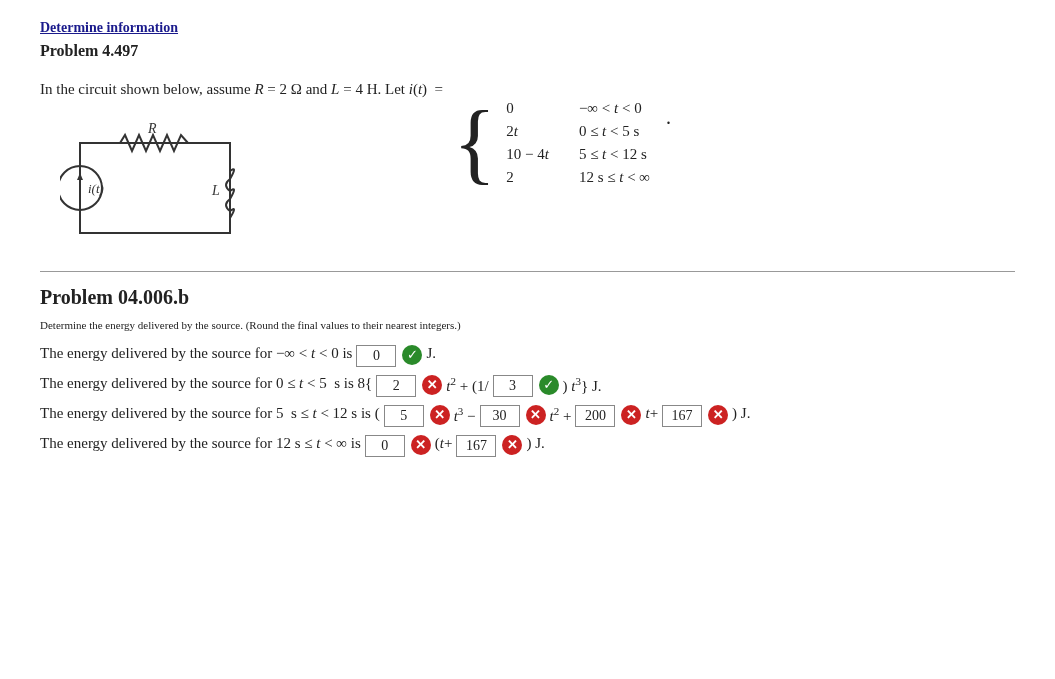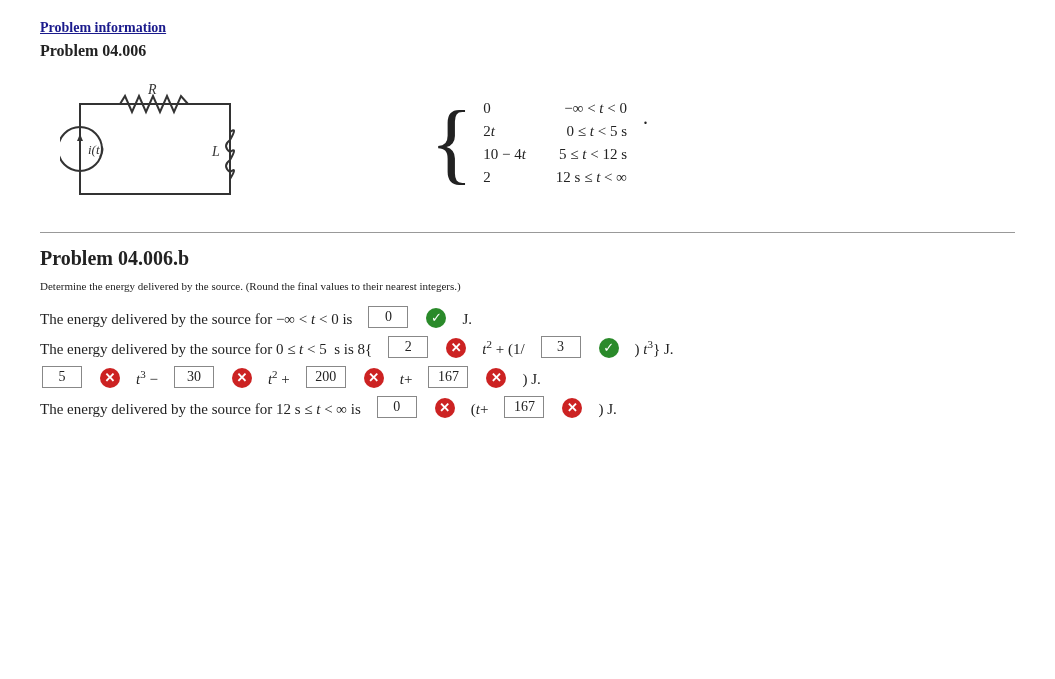--- a/index.html
+++ b/index.html
@@ -59,42 +59,42 @@
       color: #222;
     }
     .piecewise-table {
       display: grid;
       grid-template-columns: auto auto;
       row-gap: 6px;
       column-gap: 30px;
       font-size: 15px;
     }
     .piecewise-table .val { text-align: left; }
-    .piecewise-table .cond { text-align: right; }
+    .piecewise-table .cond { text-align: left; }
     .divider {
       border: none;
       border-top: 1px solid #999;
       margin: 18px 0 14px 0;
     }
     .problem-b-title {
       font-weight: bold;
       font-size: 20px;
       margin-bottom: 10px;
     }
     .problem-desc {
       font-size: 11px;
       margin-bottom: 14px;
     }
     .answer-row {
       display: flex;
-      align-items: flex-end;
+      align-items: flex-start;
       margin-bottom: 8px;
       font-size: 15px;
       flex-wrap: wrap;
-      gap: 14px;
+      gap: 2px;
     }
     .answer-box {
       display: inline-flex;
       align-items: center;
       border: 1px solid #888;
       min-width: 40px;
       height: 22px;
       padding: 0 4px;
       font-size: 14px;
       text-align: center;
@@ -130,25 +130,28 @@
     sup { font-size: 11px; }
 
     
     .circuit-svg {
       display: block;
     }
   </style>
 </head>
 <body>
 
-<div class="required-info">Problem information</div>
-<div class="problem-title">Problem 04.006</div>
+<div class="required-info">Determine information</div>
+<div class="problem-title">Problem 4.497</div>
 
 <div class="problem-body">
   <div class="circuit-section">
+    <div class="circuit-text">
+      In the circuit shown below, assume <i>R</i> = 2 Ω and <i>L</i> = 4 H. Let <i>i</i>(<i>t</i>) &nbsp;=
+    </div>
 
     <div class="circuit-diagram">
       <svg class="circuit-svg" width="190" height="130" viewBox="0 0 190 130">
 
         <rect x="20" y="20" width="150" height="90" fill="none" stroke="#333" stroke-width="2"></rect>
 
         <line x1="20" y1="20" x2="60" y2="20" stroke="#333" stroke-width="2"></line>
 
         <polyline points="60,20 65,12 72,28 79,12 86,28 93,12 100,28 107,12 114,28 121,12 128,20" fill="none" stroke="#333" stroke-width="2"></polyline>
 
@@ -212,20 +215,21 @@
   <span>The energy delivered by the source for 0 ≤ <i>t</i> &lt; 5 &nbsp;s is 8{</span>
   <span class="answer-box">2</span>
   <span class="x-icon">✕</span>
   <span><i>t</i><sup>2</sup> + (1/</span>
   <span class="answer-box">3</span>
   <span class="check-icon">✓</span>
   <span>) <i>t</i><sup>3</sup>} J.</span>
 </div>
 
 <div class="answer-row">
+  <span>The energy delivered by the source for 5 &nbsp;s ≤ <i>t</i> &lt; 12 s is (</span>
   <span class="answer-box">5</span>
   <span class="x-icon">✕</span>
   <span><i>t</i><sup>3</sup> −</span>
   <span class="answer-box">30</span>
   <span class="x-icon">✕</span>
   <span><i>t</i><sup>2</sup> +</span>
   <span class="answer-box">200</span>
   <span class="x-icon">✕</span>
   <span><i>t</i>+</span>
   <span class="answer-box">167</span>

